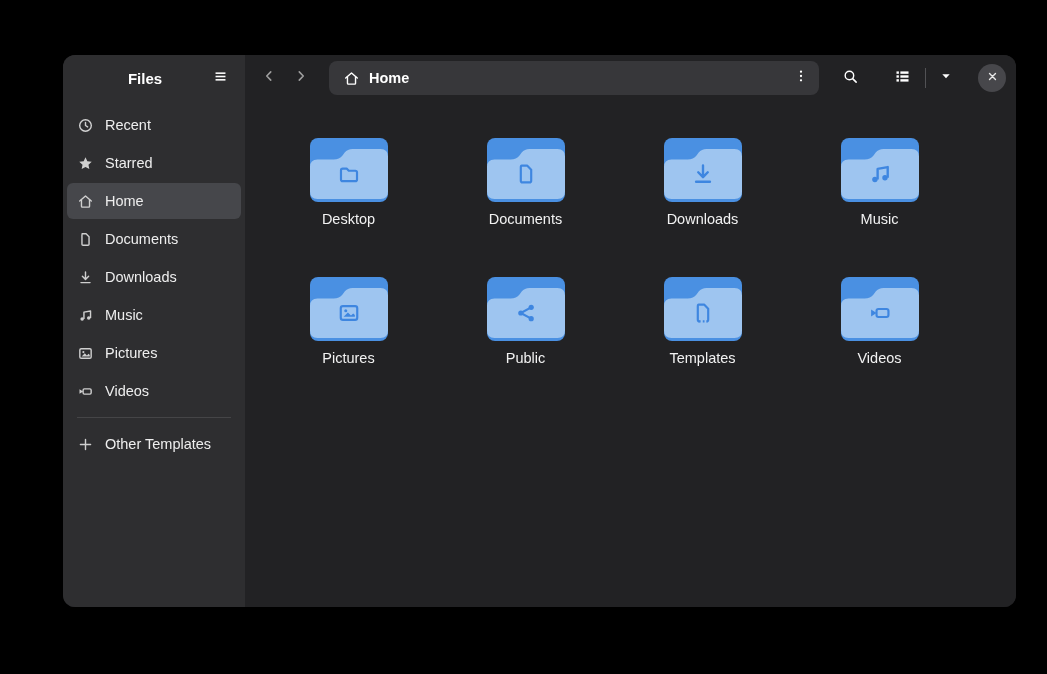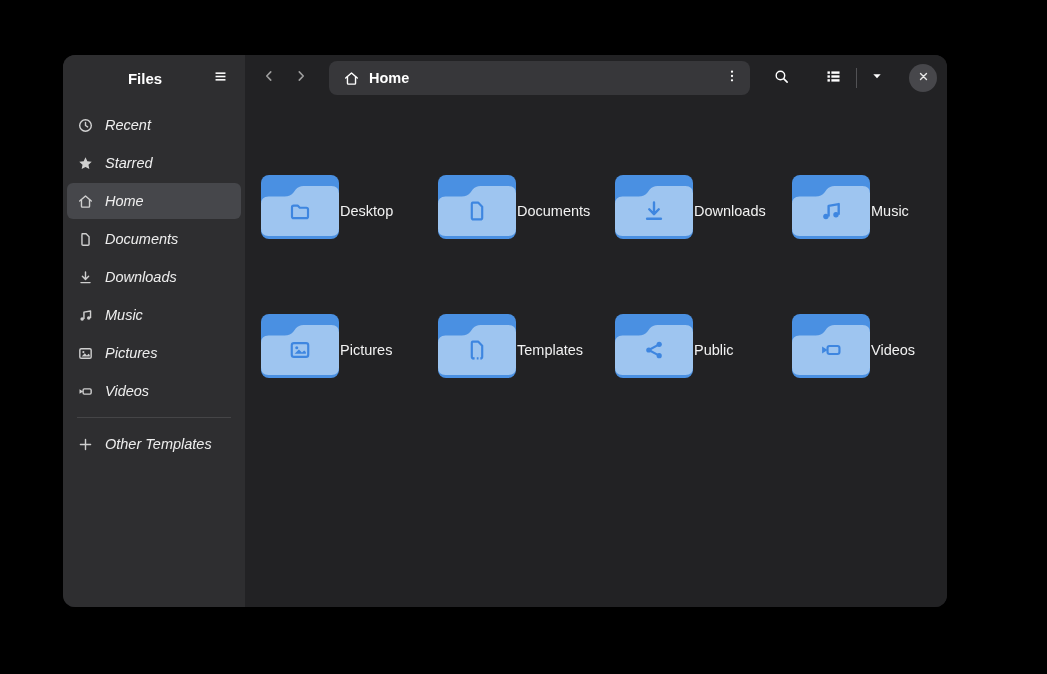--- a/index.html
+++ b/index.html
@@ -2,30 +2,30 @@
 <html><head>
 <meta charset="utf-8">
 <style>
   html,body{margin:0;padding:0;background:#000;}
   *{box-sizing:border-box;}
   body{font-family:"Liberation Sans","DejaVu Sans",sans-serif;-webkit-font-smoothing:antialiased;}
 
   .stage{position:relative;width:1047px;height:674px;background:#000;overflow:hidden;}
 
   .window{
-    position:absolute;left:63px;top:55px;width:884px;height:552px;
+    position:absolute;left:63px;top:55px;width:953px;height:552px;
     background:#222224;border-radius:12px;overflow:hidden;display:flex;
   }
 
   
   .sidebar{width:182px;background:#2e2e30;display:flex;flex-direction:column;flex-shrink:0;}
   .sidebar-header{height:46px;display:flex;align-items:center;position:relative;flex-shrink:0;}
   .sidebar-title{flex:1;text-align:center;color:#fff;font-weight:bold;font-size:15px;padding-left:24px;}
   .hamburger-btn{width:34px;height:32px;display:flex;align-items:center;justify-content:center;color:#fff;margin-right:8px;border-radius:6px;cursor:pointer;}
-  .sidebar-list{padding:6px 4px 0 4px;font-style:italic;}
+  .sidebar-list{padding:6px 4px 0 4px;}
   .side-item{display:flex;align-items:center;height:36px;margin-bottom:2px;padding:0 10px;border-radius:6px;color:#eeeeee;font-size:14.5px;cursor:pointer;}
   .side-item.selected{background:#46474b;}
   .side-item .icn{width:17px;height:17px;margin-right:11px;color:#cfcfcf;flex-shrink:0;display:flex;}
   .side-item .icn svg{width:17px;height:17px;}
   .side-divider{height:1px;background:#454547;margin:8px 10px;}
 
   
   .main{flex:1;display:flex;flex-direction:column;background:#222224;min-width:0;}
   .toolbar{height:46px;display:flex;align-items:center;padding:0 10px 0 8px;flex-shrink:0;}
   .nav-btn{width:32px;height:32px;display:flex;align-items:center;justify-content:center;color:#9d9d9d;border-radius:6px;cursor:pointer;flex-shrink:0;}
@@ -39,21 +39,21 @@
   .icon-btn svg{width:17px;height:17px;}
   .split-btn{display:flex;align-items:center;margin-left:18px;flex-shrink:0;}
   .split-sep{width:1px;height:20px;background:#525255;margin:0 6px;}
   .caret-btn{width:28px;height:32px;display:flex;align-items:center;justify-content:center;color:#fff;cursor:pointer;border-radius:6px;}
   .close-btn{width:28px;height:28px;border-radius:50%;background:#47474b;color:#e6e6e6;display:flex;align-items:center;justify-content:center;margin-left:18px;cursor:pointer;flex-shrink:0;}
   .close-btn svg{width:13px;height:13px;}
 
   
   .content{flex:1;position:relative;padding:36px 0 0 15px;overflow:hidden;}
   .grid{display:grid;grid-template-columns:repeat(4,177px);grid-auto-rows:139px;}
-  .cell{display:flex;align-items:center;cursor:pointer;border-radius:10px;}
+  .cell{display:flex;flex-direction:column;align-items:center;cursor:pointer;border-radius:10px;}
   .cell svg.foldersvg{width:80px;height:66px;display:block;}
   .cell .fname{margin-top:8px;color:#f2f2f2;font-size:14.5px;text-align:center;}
 
   .sprite{position:absolute;width:0;height:0;overflow:hidden;}
 </style>
 </head>
 <body>
 
 <svg class="sprite" xmlns="http://www.w3.org/2000/svg" aria-hidden="true">
   <defs>
@@ -359,32 +359,32 @@
       <path class="f-front" d="M1 30 Q1 22.5 8.5 22.5 H24.5 Q30.5 22.5 33.5 18.5 L35.7 15.6 Q38.5 12 43.5 12 H71.5 Q79 12 79 19.5 V54.5 Q79 62 71.5 62 H8.5 Q1 62 1 54.5 Z" fill="#9ec5f0"></path>
       <use class="f-emblem" x="27" y="24" width="26" height="26" href="#emblem-image" color="#3e86e0"></use>
     </svg>
     <div class="fname">Pictures</div>
   </div>
 
   <div class="cell">
     <svg class="foldersvg" viewBox="0 0 80 66">
       <rect x="1" y="1" width="78" height="64" rx="8" class="f-back" fill="#4a90e2"></rect>
       <path class="f-front" d="M1 30 Q1 22.5 8.5 22.5 H24.5 Q30.5 22.5 33.5 18.5 L35.7 15.6 Q38.5 12 43.5 12 H71.5 Q79 12 79 19.5 V54.5 Q79 62 71.5 62 H8.5 Q1 62 1 54.5 Z" fill="#9ec5f0"></path>
+      <use class="f-emblem" x="27" y="24" width="26" height="26" href="#emblem-share" color="#3e86e0"></use>
+    </svg>
+    <div class="fname">Public</div>
+  </div>
+
+  <div class="cell">
+    <svg class="foldersvg" viewBox="0 0 80 66">
+      <rect x="1" y="1" width="78" height="64" rx="8" class="f-back" fill="#4a90e2"></rect>
+      <path class="f-front" d="M1 30 Q1 22.5 8.5 22.5 H24.5 Q30.5 22.5 33.5 18.5 L35.7 15.6 Q38.5 12 43.5 12 H71.5 Q79 12 79 19.5 V54.5 Q79 62 71.5 62 H8.5 Q1 62 1 54.5 Z" fill="#9ec5f0"></path>
       <use class="f-emblem" x="27" y="24" width="26" height="26" href="#emblem-template" color="#3e86e0"></use>
     </svg>
     <div class="fname">Templates</div>
-  </div>
-
-  <div class="cell">
-    <svg class="foldersvg" viewBox="0 0 80 66">
-      <rect x="1" y="1" width="78" height="64" rx="8" class="f-back" fill="#4a90e2"></rect>
-      <path class="f-front" d="M1 30 Q1 22.5 8.5 22.5 H24.5 Q30.5 22.5 33.5 18.5 L35.7 15.6 Q38.5 12 43.5 12 H71.5 Q79 12 79 19.5 V54.5 Q79 62 71.5 62 H8.5 Q1 62 1 54.5 Z" fill="#9ec5f0"></path>
-      <use class="f-emblem" x="27" y="24" width="26" height="26" href="#emblem-share" color="#3e86e0"></use>
-    </svg>
-    <div class="fname">Public</div>
   </div>
 
   <div class="cell">
     <svg class="foldersvg" viewBox="0 0 80 66">
       <rect x="1" y="1" width="78" height="64" rx="8" class="f-back" fill="#4a90e2"></rect>
       <path class="f-front" d="M1 30 Q1 22.5 8.5 22.5 H24.5 Q30.5 22.5 33.5 18.5 L35.7 15.6 Q38.5 12 43.5 12 H71.5 Q79 12 79 19.5 V54.5 Q79 62 71.5 62 H8.5 Q1 62 1 54.5 Z" fill="#9ec5f0"></path>
       <use class="f-emblem" x="27" y="24" width="26" height="26" href="#emblem-video" color="#3e86e0"></use>
     </svg>
     <div class="fname">Videos</div>
   </div>

